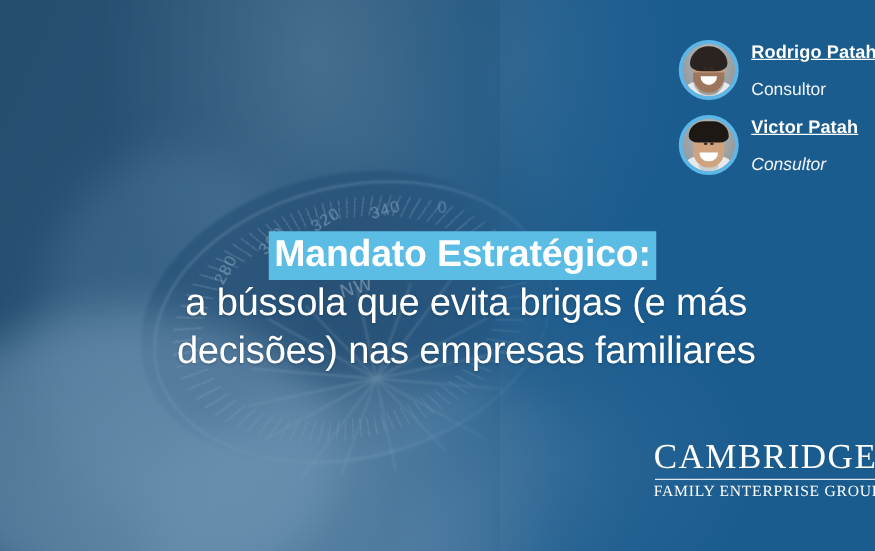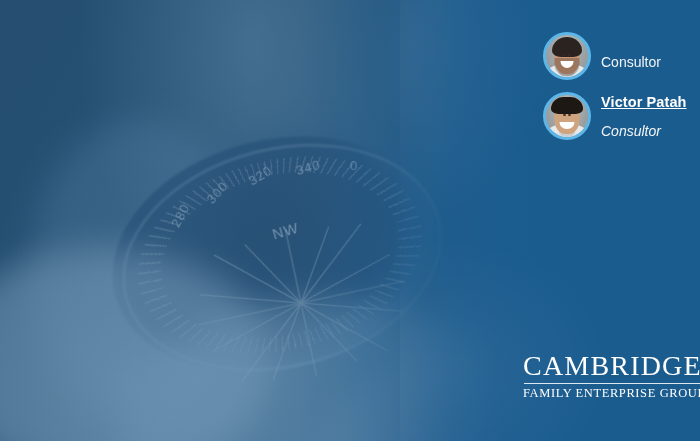--- a/index.html
+++ b/index.html
@@ -379,20 +379,21 @@
           <div class="collar"></div>
           <div class="skin"></div>
           <div class="beard"></div>
           <div class="hair"></div>
           <div class="eye l"></div>
           <div class="eye r"></div>
           <div class="smile"></div>
         </div>
       </div>
       <div class="sp-text">
+        <span class="sp-name">Rodrigo Patah</span>
         <div class="sp-role">Consultor</div>
       </div>
     </div>
 
     <div class="speaker">
       <div class="avatar">
         <div class="face">
           <div class="shirt"></div>
           <div class="collar"></div>
           <div class="skin" style="background:#cfa37e;"></div>
@@ -403,20 +404,25 @@
         </div>
       </div>
       <div class="sp-text">
         <span class="sp-name">Victor Patah</span>
         <div class="sp-role italic">Consultor</div>
       </div>
     </div>
 
   </div>
 
+  <div class="headline">
+    <span class="hl-line main"><span class="hl">Mandato Estratégico:</span></span>
+    <span class="hl-line sub">a bússola que evita brigas (e más</span>
+    <span class="hl-line sub">decisões) nas empresas familiares</span>
+  </div>
 
   <div class="logo">
     <span class="logo-word">CAMBRIDGE</span>
     <div class="logo-rule"></div>
     <span class="logo-sub">FAMILY ENTERPRISE GROUP®</span>
   </div>
 
 </div>
 
 </body></html>

